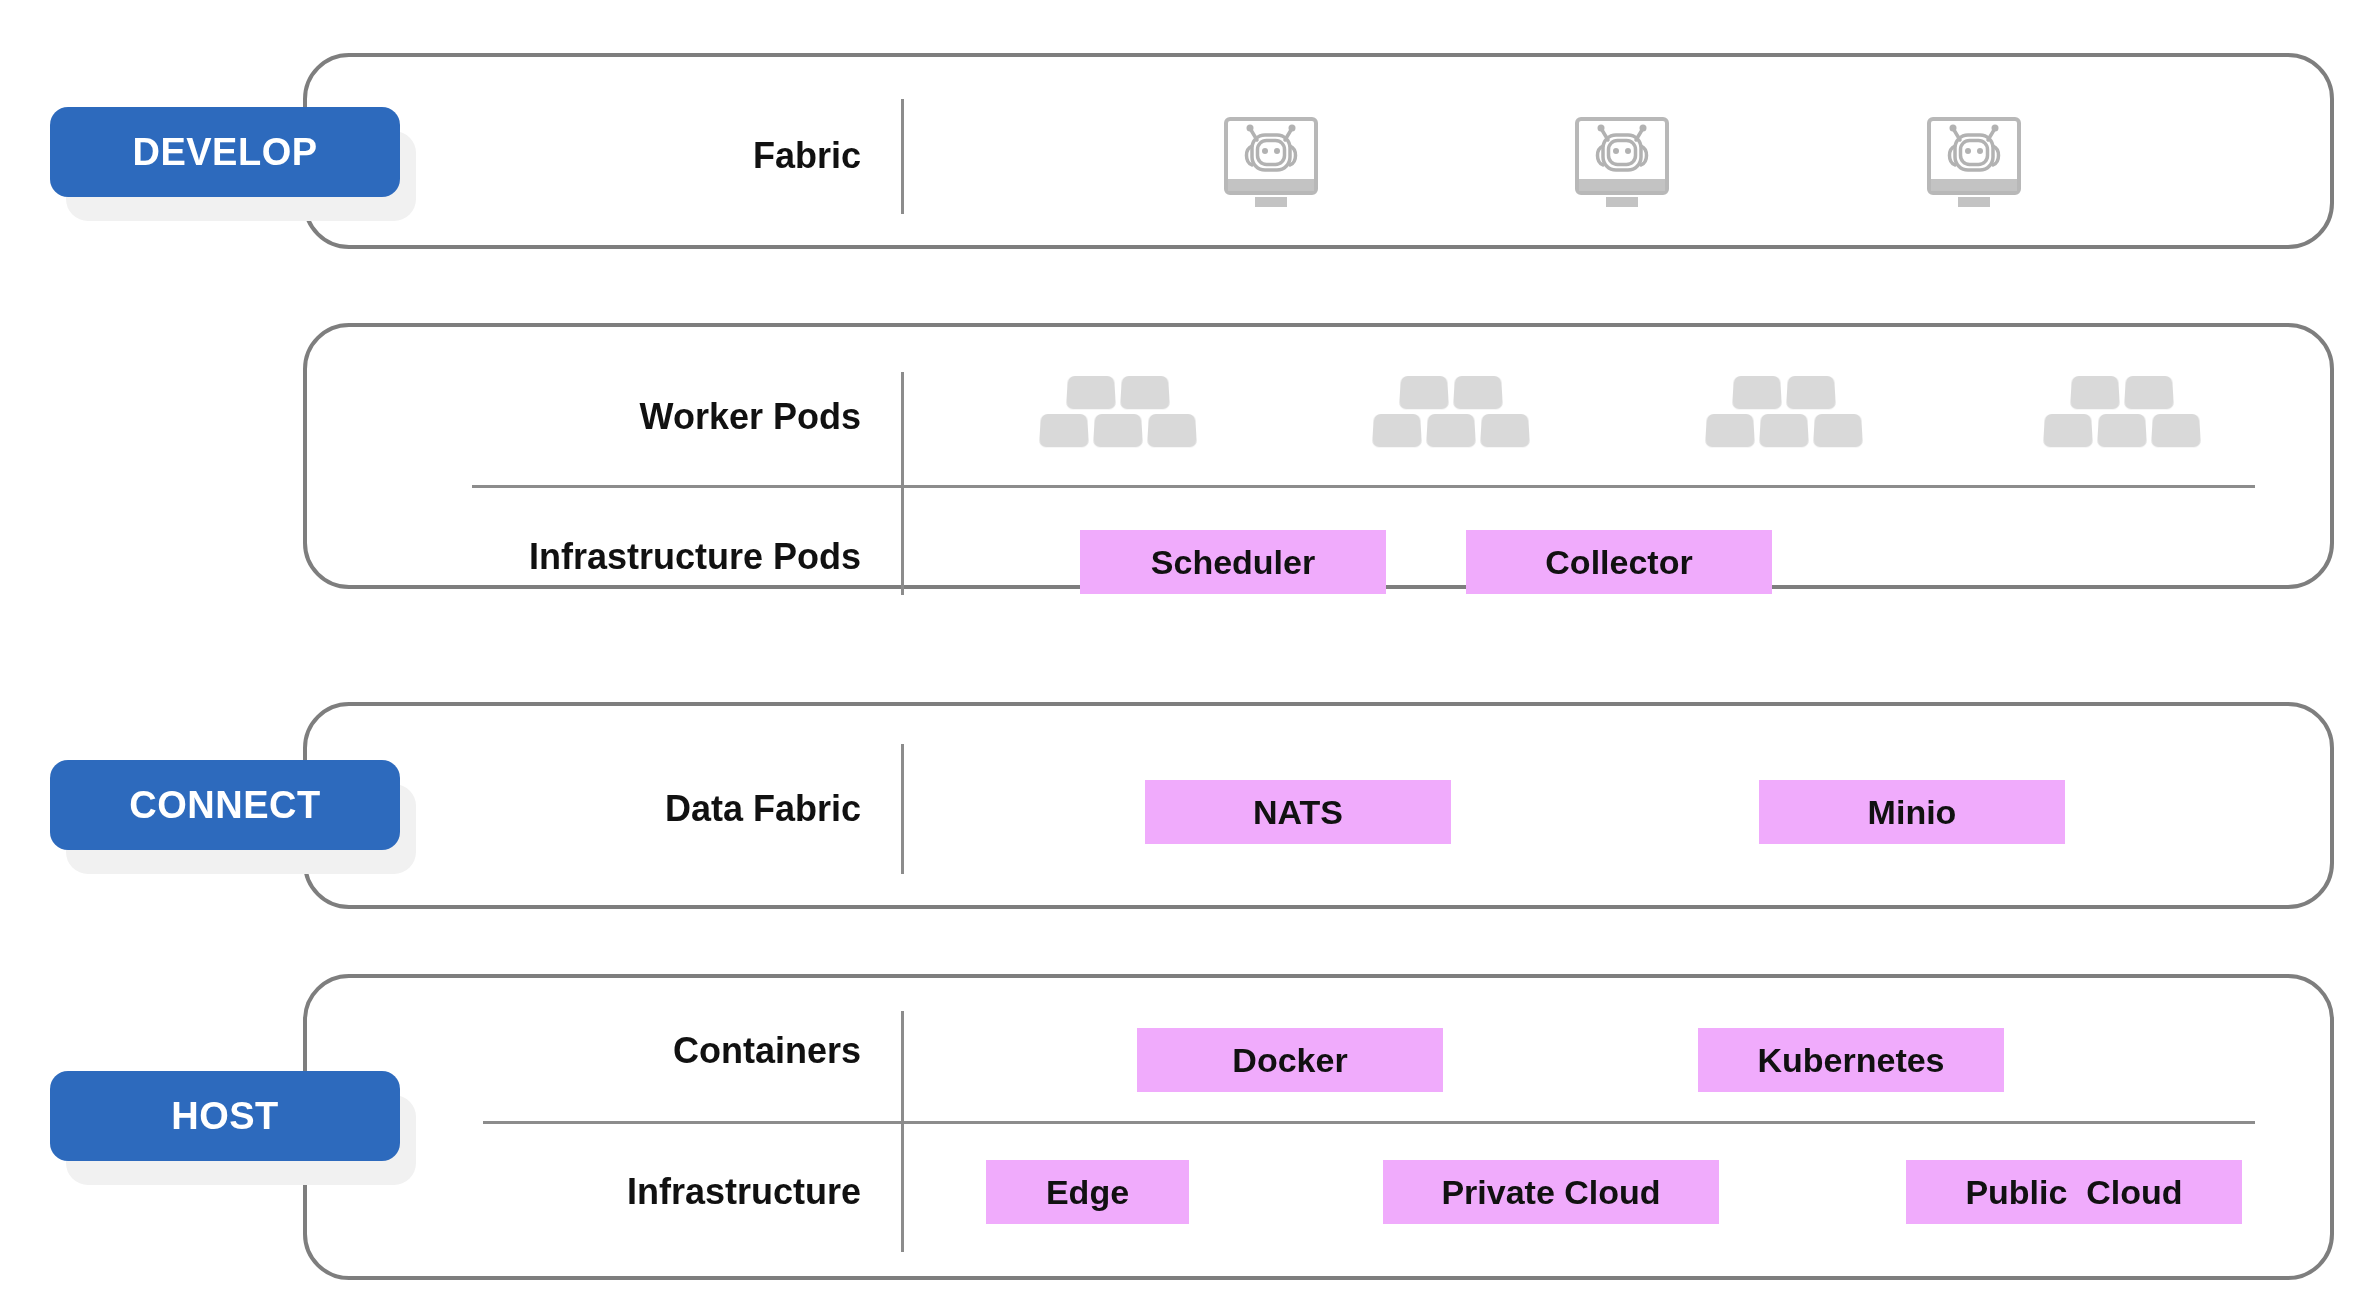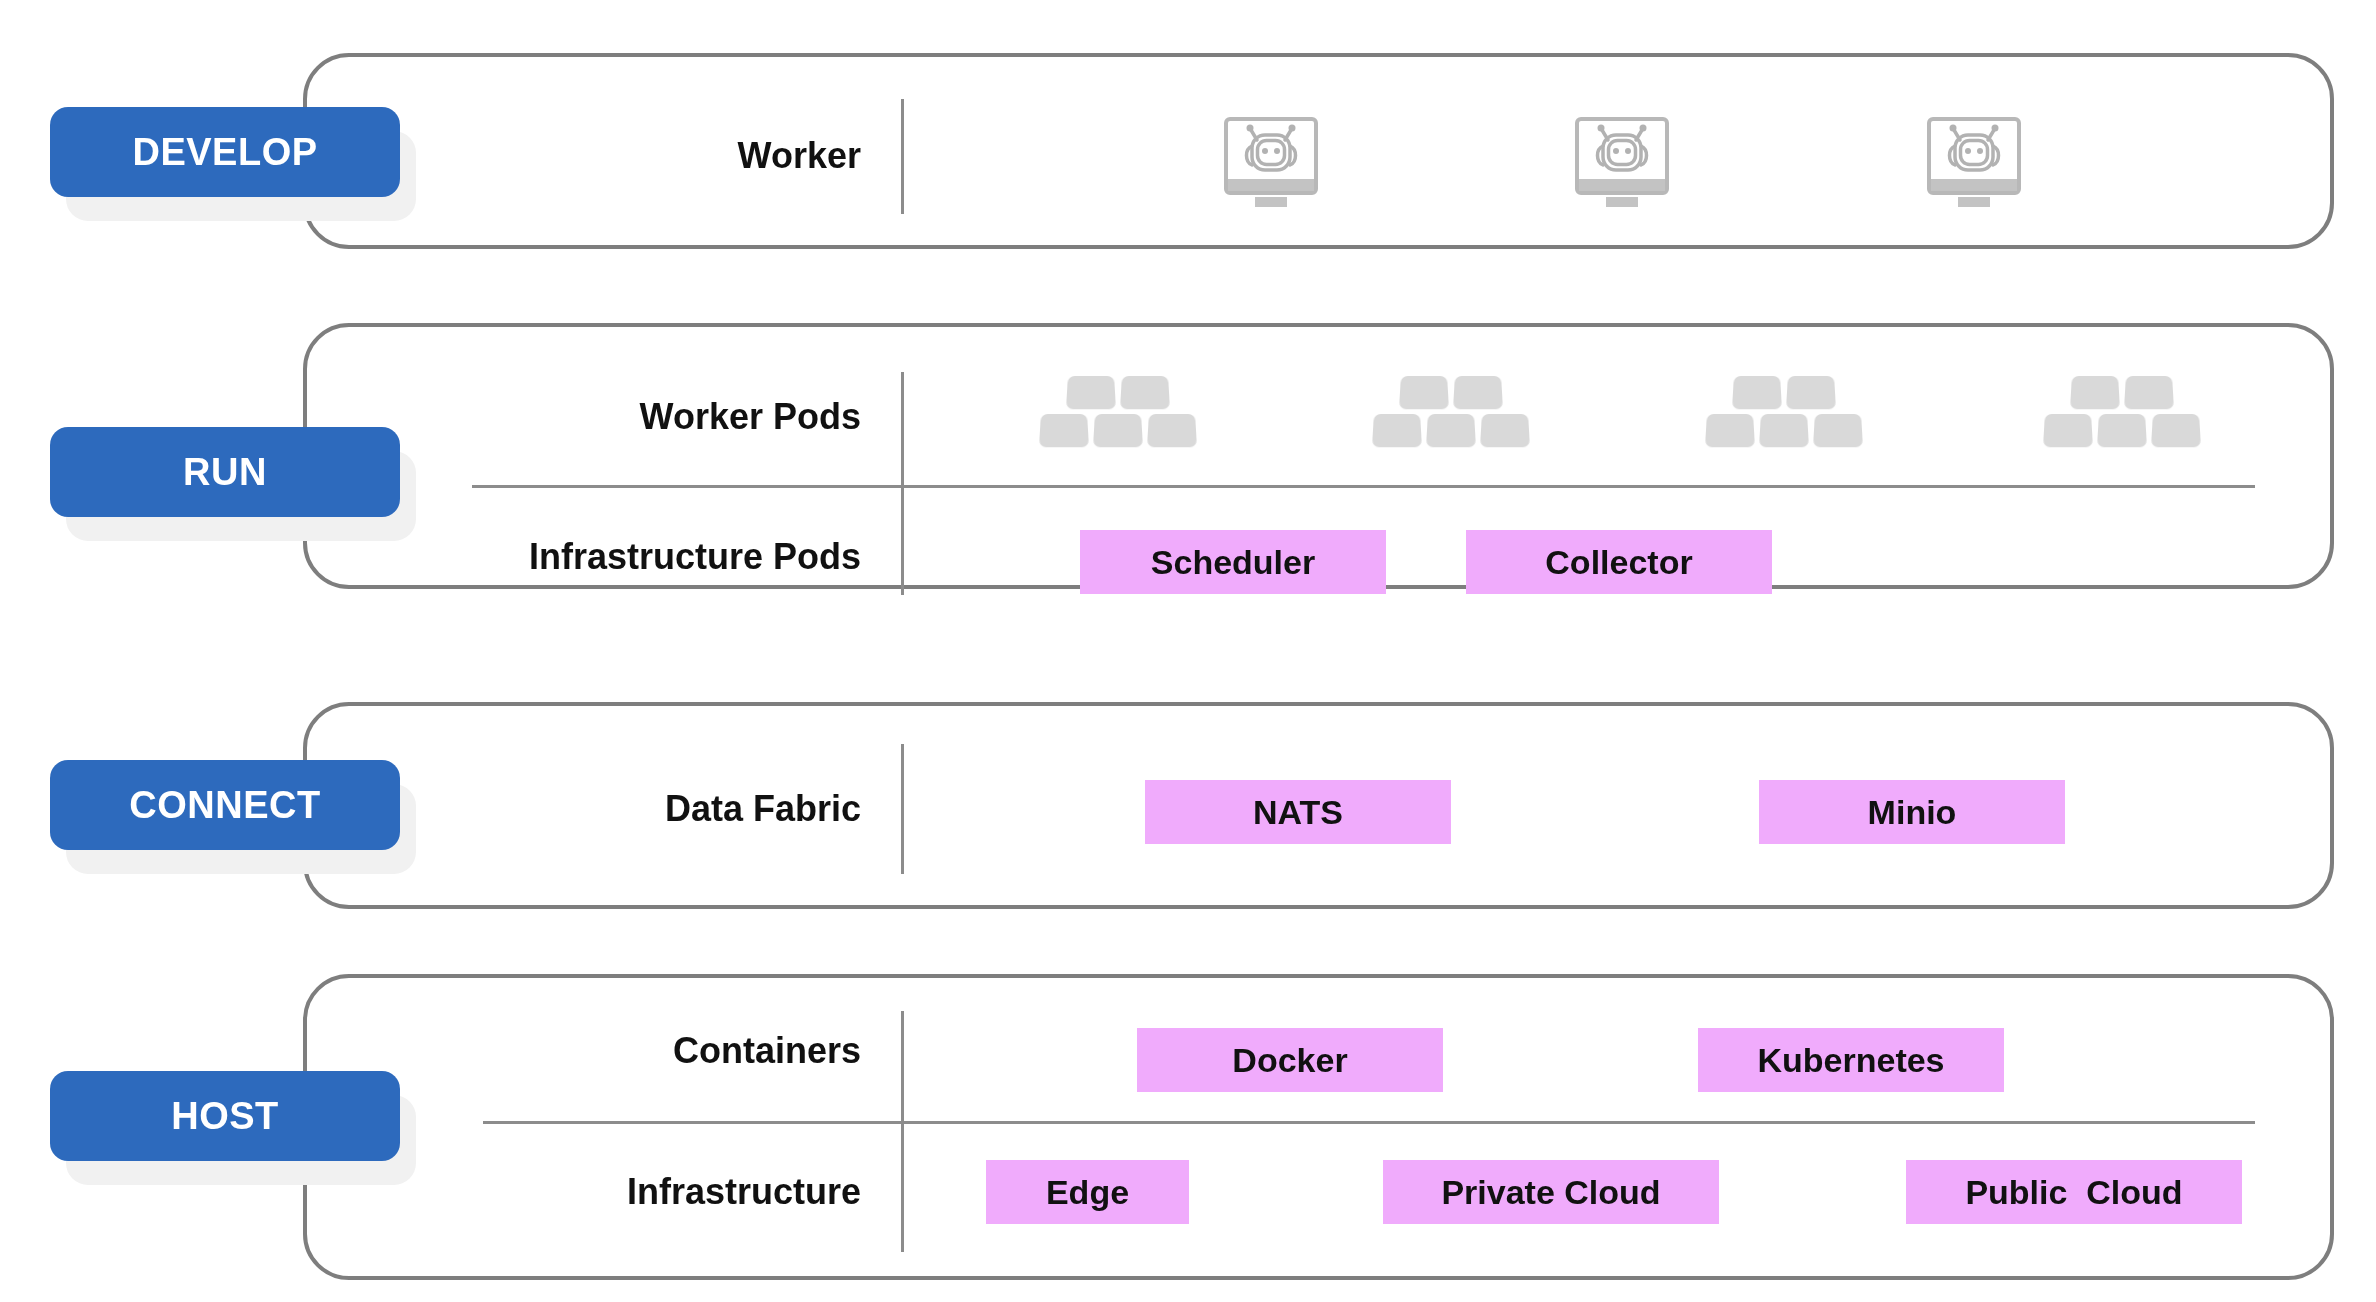--- a/index.html
+++ b/index.html
@@ -80,37 +80,33 @@
 </svg>
 
 <div class="stage">
 
   <div class="pill-group" id="pill-develop">
     <div class="pill-shadow"></div>
     <div class="pill">DEVELOP</div>
   </div>
 
   <div class="panel" id="panel-develop">
-    <div class="sec-label" style="top:99px;">Worker</div>
+    <div class="sec-label" style="top:99px;">Fabric</div>
     <div class="vline" style="top:42px;height:115px;"></div>
     <svg class="monitor-icon" style="left:917px;top:60px;">
         <use href="#robot-monitor"></use>
       </svg>
     <svg class="monitor-icon" style="left:1268px;top:60px;">
         <use href="#robot-monitor"></use>
       </svg>
     <svg class="monitor-icon" style="left:1620px;top:60px;">
         <use href="#robot-monitor"></use>
       </svg>
   </div>
 
-  <div class="pill-group" id="pill-run">
-    <div class="pill-shadow"></div>
-    <div class="pill">RUN</div>
-  </div>
 
   <div class="panel" id="panel-run">
     <div class="sec-label" style="top:90px;">Worker Pods</div>
     <div class="sec-label" style="top:230px;">Infrastructure Pods</div>
     <div class="vline" style="top:45px;height:223px;"></div>
     <div class="hline" style="top:158px;left:165px;width:1783px;"></div>
 
     <div class="pods" style="left:731px;top:48px;">
       <div class="pods-row">
           <span class="pod"></span>

